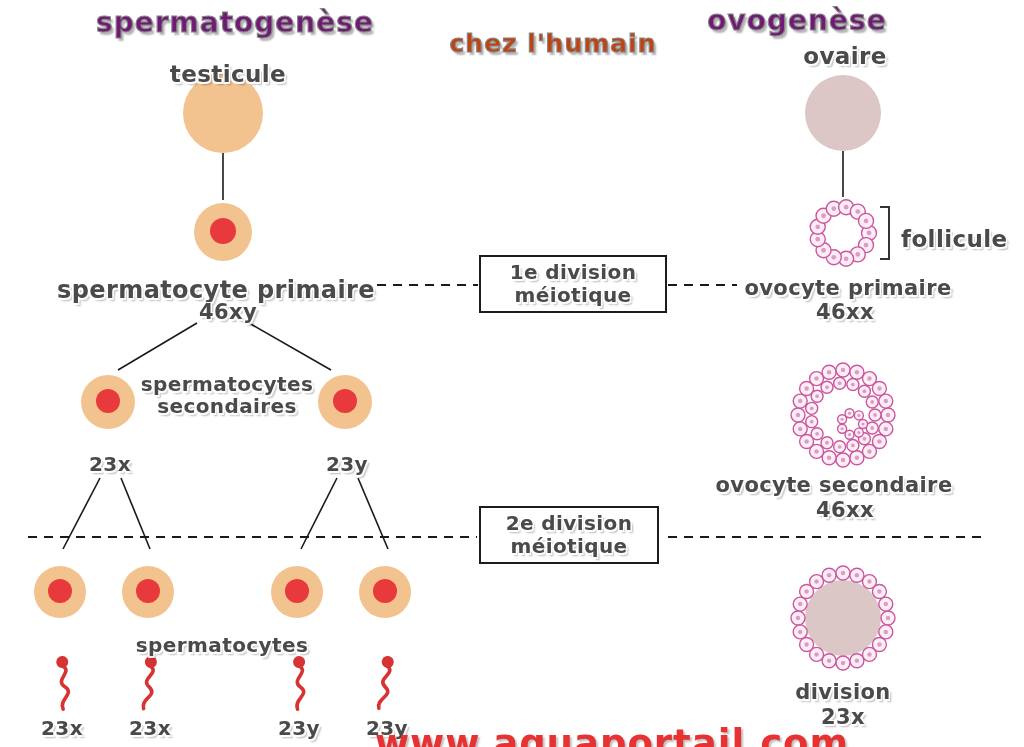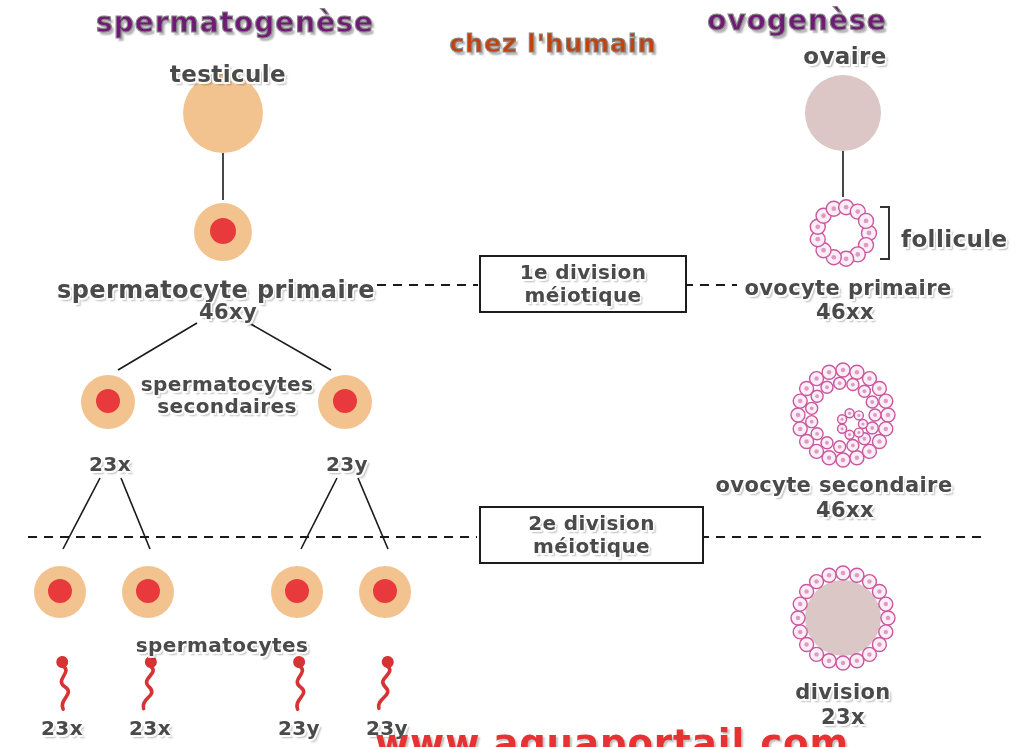--- a/index.html
+++ b/index.html
@@ -289,25 +289,25 @@
 <div class="lbl" style="left:227px;top:372px;">spermatocytes</div>
 <div class="lbl" style="left:227px;top:394px;">secondaires</div>
 <div class="lbl" style="left:110px;top:452px;">23x</div>
 <div class="lbl" style="left:347px;top:452px;">23y</div>
 <div class="lbl" style="left:222px;top:633px;">spermatocytes</div>
 <div class="lbl" style="left:62px;top:716px;">23x</div>
 <div class="lbl" style="left:150px;top:716px;">23x</div>
 <div class="lbl" style="left:299px;top:716px;">23y</div>
 <div class="lbl" style="left:387px;top:716px;">23y</div>
 
-<div class="div-box" style="left:479px;top:255px;width:208px;height:58px;">
+<div class="div-box" style="left:479px;top:255px;width:188px;height:58px;">
   <span class="lbl">1e division</span>
   <span class="lbl">méiotique</span>
 </div>
-<div class="div-box" style="left:479px;top:506px;width:225px;height:58px;">
+<div class="div-box" style="left:479px;top:506px;width:180px;height:58px;">
   <span class="lbl">2e division</span>
   <span class="lbl">méiotique</span>
 </div>
 
 <div class="lbl no-center big" style="left:901px;top:226px;">follicule</div>
 <div class="lbl" style="left:848px;top:276px;font-size:21px;">ovocyte primaire</div>
 <div class="lbl" style="left:845px;top:300px;font-size:21px;">46xx</div>
 <div class="lbl" style="left:834px;top:473px;font-size:21px;">ovocyte secondaire</div>
 <div class="lbl" style="left:845px;top:498px;font-size:21px;">46xx</div>
 <div class="lbl" style="left:843px;top:680px;font-size:21px;">division</div>

